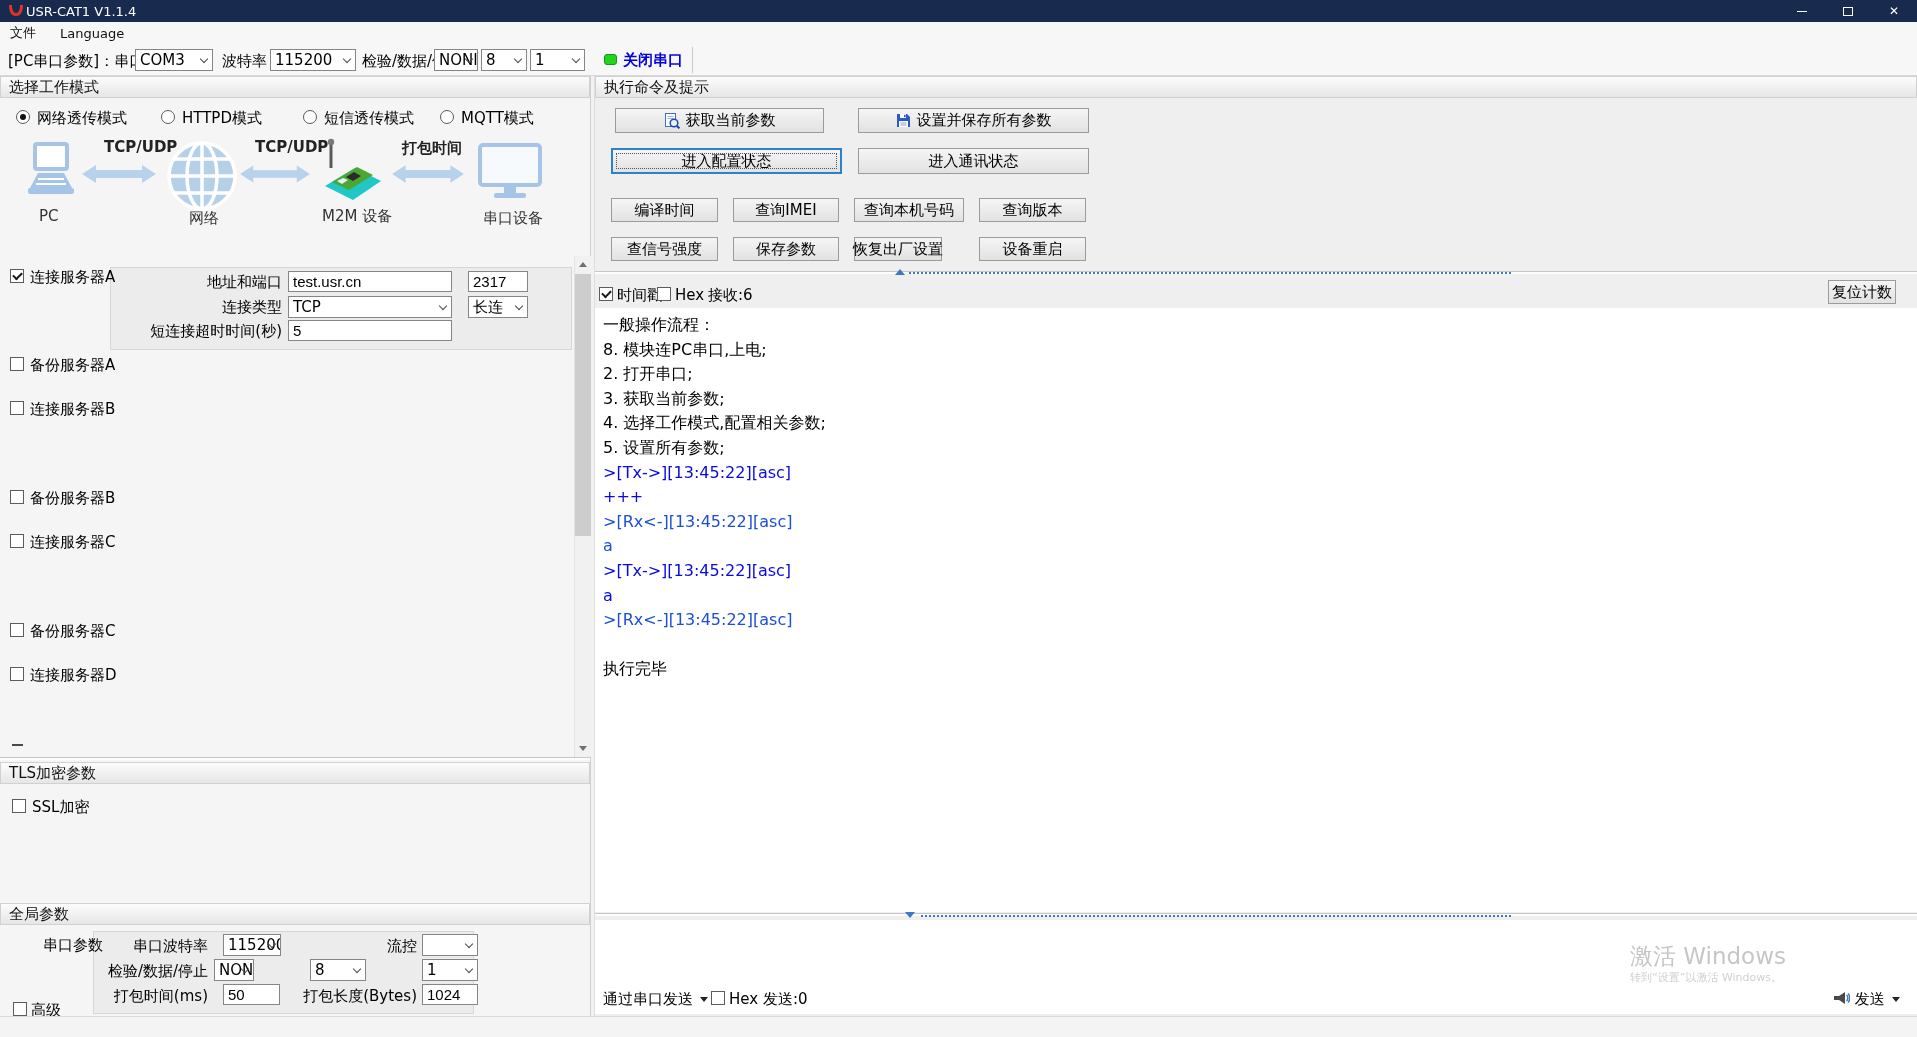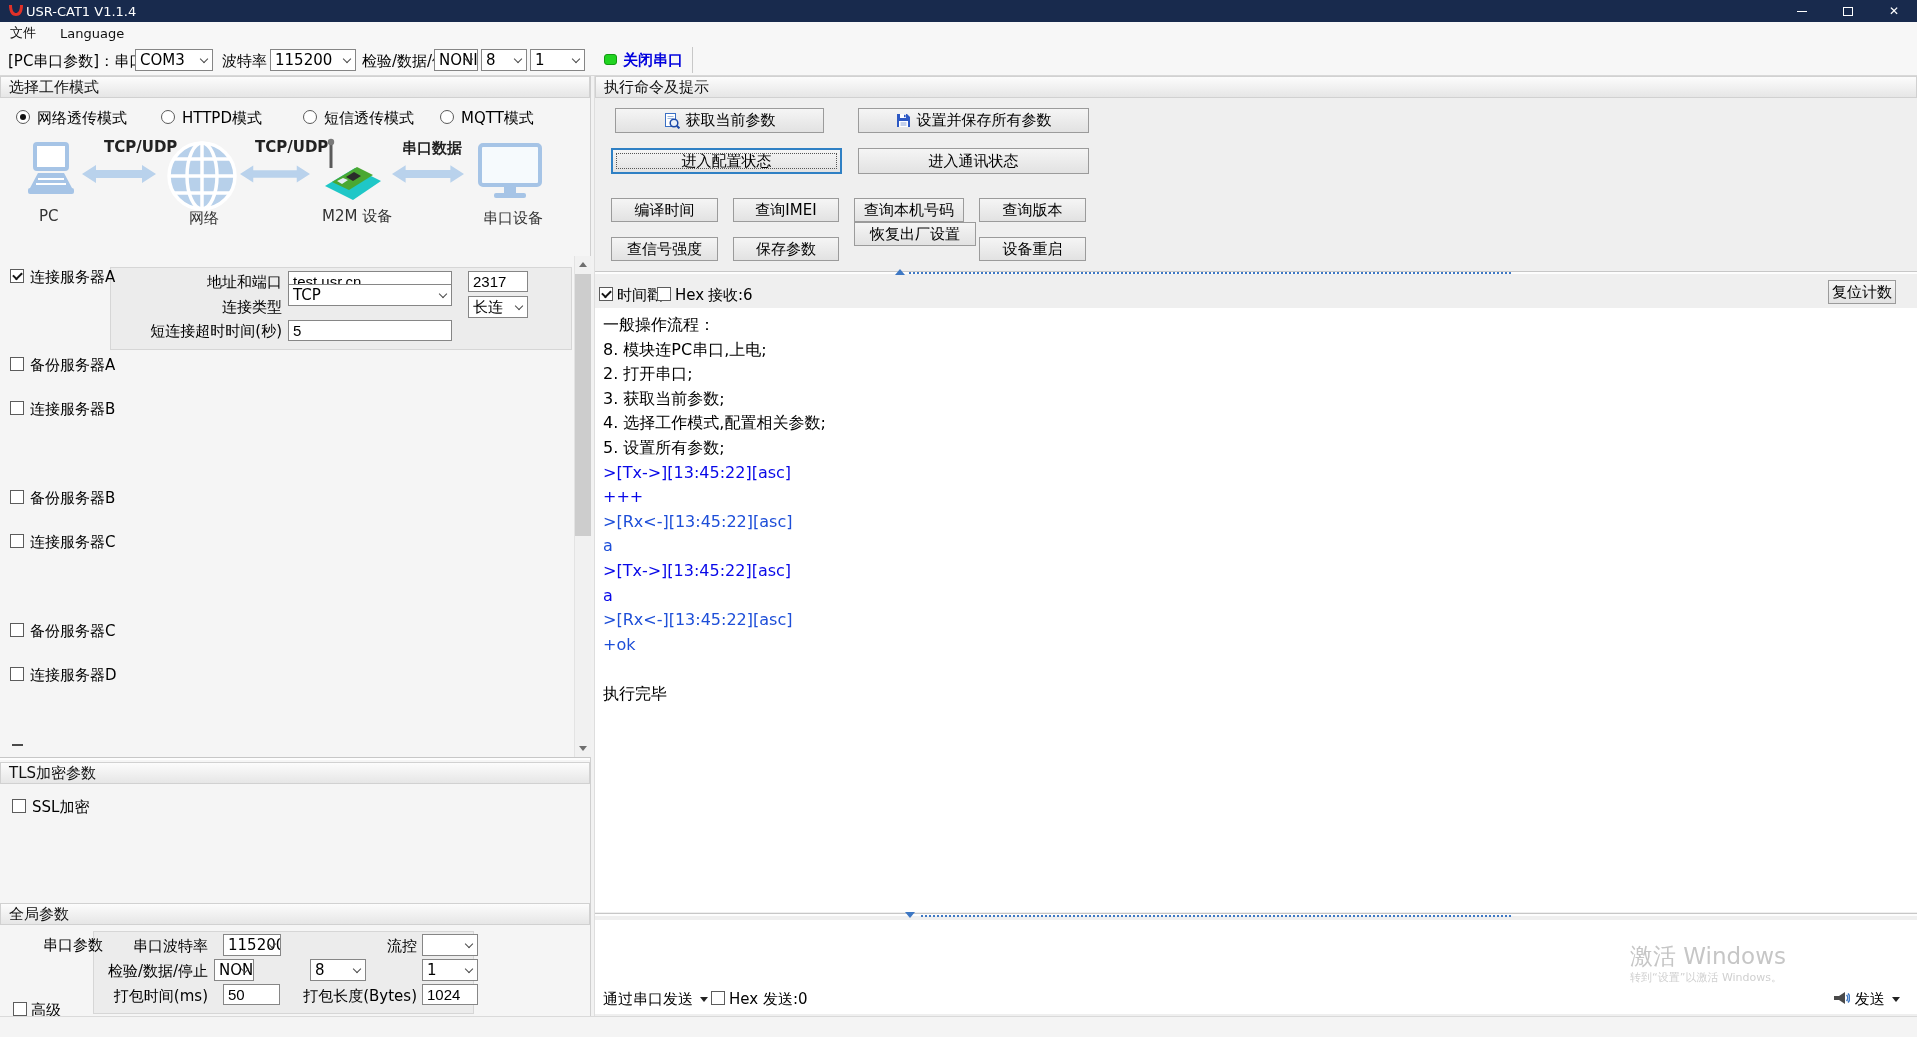--- a/index.html
+++ b/index.html
@@ -143,21 +143,21 @@
         <polygon points="0,10 14,1 14,6 60,6 60,1 74,10 60,19 60,14 14,14 14,19" fill="#b9d2ec"></polygon>
       </svg>
     <svg class="abs" style="left:320px;top:62px" width="64" height="70" viewBox="0 0 64 70">
       <line x1="11" y1="4" x2="11" y2="30" stroke="#5a5a5a" stroke-width="3"></line>
       <circle cx="11" cy="4" r="3.2" fill="#7a7a7a"></circle>
       <polygon points="5,48 35,30 61,43 33,62" fill="#1fc7c7"></polygon>
       <polygon points="12,44 37,29 53,37 29,52" fill="#4aa832"></polygon>
       <polygon points="26,39 34,34 41,38 33,43" fill="#2b2b2b"></polygon>
       <polygon points="17,43 23,40 28,42 22,46" fill="#e6edf3"></polygon>
     </svg>
-    <span class="diaglabel" style="left:402px;top:63px">串口数据</span>
+    <span class="diaglabel" style="left:402px;top:63px">打包时间</span>
     <svg class="abs" style="left:392px;top:88px" width="72" height="20" viewBox="0 0 74 20">
         <polygon points="0,10 14,1 14,6 60,6 60,1 74,10 60,19 60,14 14,14 14,19" fill="#b9d2ec"></polygon>
       </svg>
     <svg class="abs" style="left:477px;top:66px" width="66" height="60" viewBox="0 0 66 60">
       <rect x="3" y="3" width="60" height="40" rx="3" fill="#f6fafd" stroke="#a6c4e6" stroke-width="4"></rect>
       <rect x="27" y="43" width="12" height="8" fill="#a6c4e6"></rect>
       <rect x="17" y="51" width="32" height="5" rx="2" fill="#a6c4e6"></rect>
     </svg>
     <span class="nodelabel" style="left:39px;top:131px">PC</span>
     <span class="nodelabel" style="left:189px;top:133px">网络</span>
@@ -166,21 +166,21 @@
 
 
     <div class="abs" style="left:0;top:180px;width:591px;height:501px">
       <div class="subpanel" style="left:110px;top:11px;width:462px;height:83px"></div>
       <span class="cbx on" style="left:10px;top:13px"></span>
       <span class="lbl" style="left:30px;top:12px">连接服务器A</span>
       <span class="lbl lblr" style="left:122px;top:17px;width:160px">地址和端口</span>
       <input class="inp" style="left: 288px; top: 15px; width: 164px;" value="test.usr.cn">
       <input class="inp" style="left: 468px; top: 15px; width: 60px;" value="2317">
       <span class="lbl lblr" style="left:122px;top:42px;width:160px">连接类型</span>
-      <div class="combo" style="left:288px;top:28px;width:164px"><span>TCP</span><i class="chev"></i></div>
+      <div class="combo" style="left:288px;top:40px;width:164px"><span>TCP</span><i class="chev"></i></div>
       <div class="combo" style="left:468px;top:40px;width:60px"><span>长连</span><i class="chev"></i></div>
       <span class="lbl lblr" style="left:122px;top:66px;width:160px">短连接超时时间(秒)</span>
       <input class="inp" style="left: 288px; top: 64px; width: 164px;" value="5">
 
       <span class="cbx" style="left:10px;top:101px"></span>
       <span class="lbl" style="left:30px;top:100px">备份服务器A</span>
       <span class="cbx" style="left:10px;top:145px"></span>
       <span class="lbl" style="left:30px;top:144px">连接服务器B</span>
       <span class="cbx" style="left:10px;top:234px"></span>
       <span class="lbl" style="left:30px;top:233px">备份服务器B</span>
@@ -269,21 +269,21 @@
       </div>
     <div class="btn" style="left:384px;top:122px;width:107px;height:24px">
         <span>查询版本</span>
       </div>
     <div class="btn" style="left:16px;top:161px;width:107px;height:24px">
         <span>查信号强度</span>
       </div>
     <div class="btn" style="left:138px;top:161px;width:106px;height:24px">
         <span>保存参数</span>
       </div>
-    <div class="btn" style="left:259px;top:146px;width:122px;height:24px">
+    <div class="btn" style="left:259px;top:161px;width:88px;height:24px">
         <span>恢复出厂设置</span>
       </div>
     <div class="btn" style="left:384px;top:161px;width:107px;height:24px">
         <span>设备重启</span>
       </div>
 
     <div class="hr" style="top:195px"></div>
     <div class="triu" style="left:300px;top:193px"></div>
     <div class="dots" style="left:314px;top:196px;width:602px"></div>
 
@@ -303,21 +303,20 @@
       <div class="logline" data-color="k">3. 获取当前参数;</div>
       <div class="logline" data-color="k">4. 选择工作模式,配置相关参数;</div>
       <div class="logline" data-color="k">5. 设置所有参数;</div>
       <div class="logline" data-color="b">&gt;[Tx-&gt;][13:45:22][asc]</div>
       <div class="logline" data-color="b">+++</div>
       <div class="logline" data-color="g">&gt;[Rx&lt;-][13:45:22][asc]</div>
       <div class="logline" data-color="g">a</div>
       <div class="logline" data-color="b">&gt;[Tx-&gt;][13:45:22][asc]</div>
       <div class="logline" data-color="b">a</div>
       <div class="logline" data-color="g">&gt;[Rx&lt;-][13:45:22][asc]</div>
-      <div class="logline" data-color="g">+ok</div>
       <div class="logline" data-color="k"></div>
       <div class="logline" data-color="k">执行完毕</div>
     </div>
 
     <div class="hr" style="top:837px"></div>
     <div class="trid" style="left:310px;top:836px"></div>
     <div class="dots" style="left:326px;top:839px;width:590px"></div>
 
     <div class="abs white" style="left:0;top:844px;width:1323px;height:94px">
       <div class="abs" style="left:0;top:0;width:1323px;height:62px"></div>

